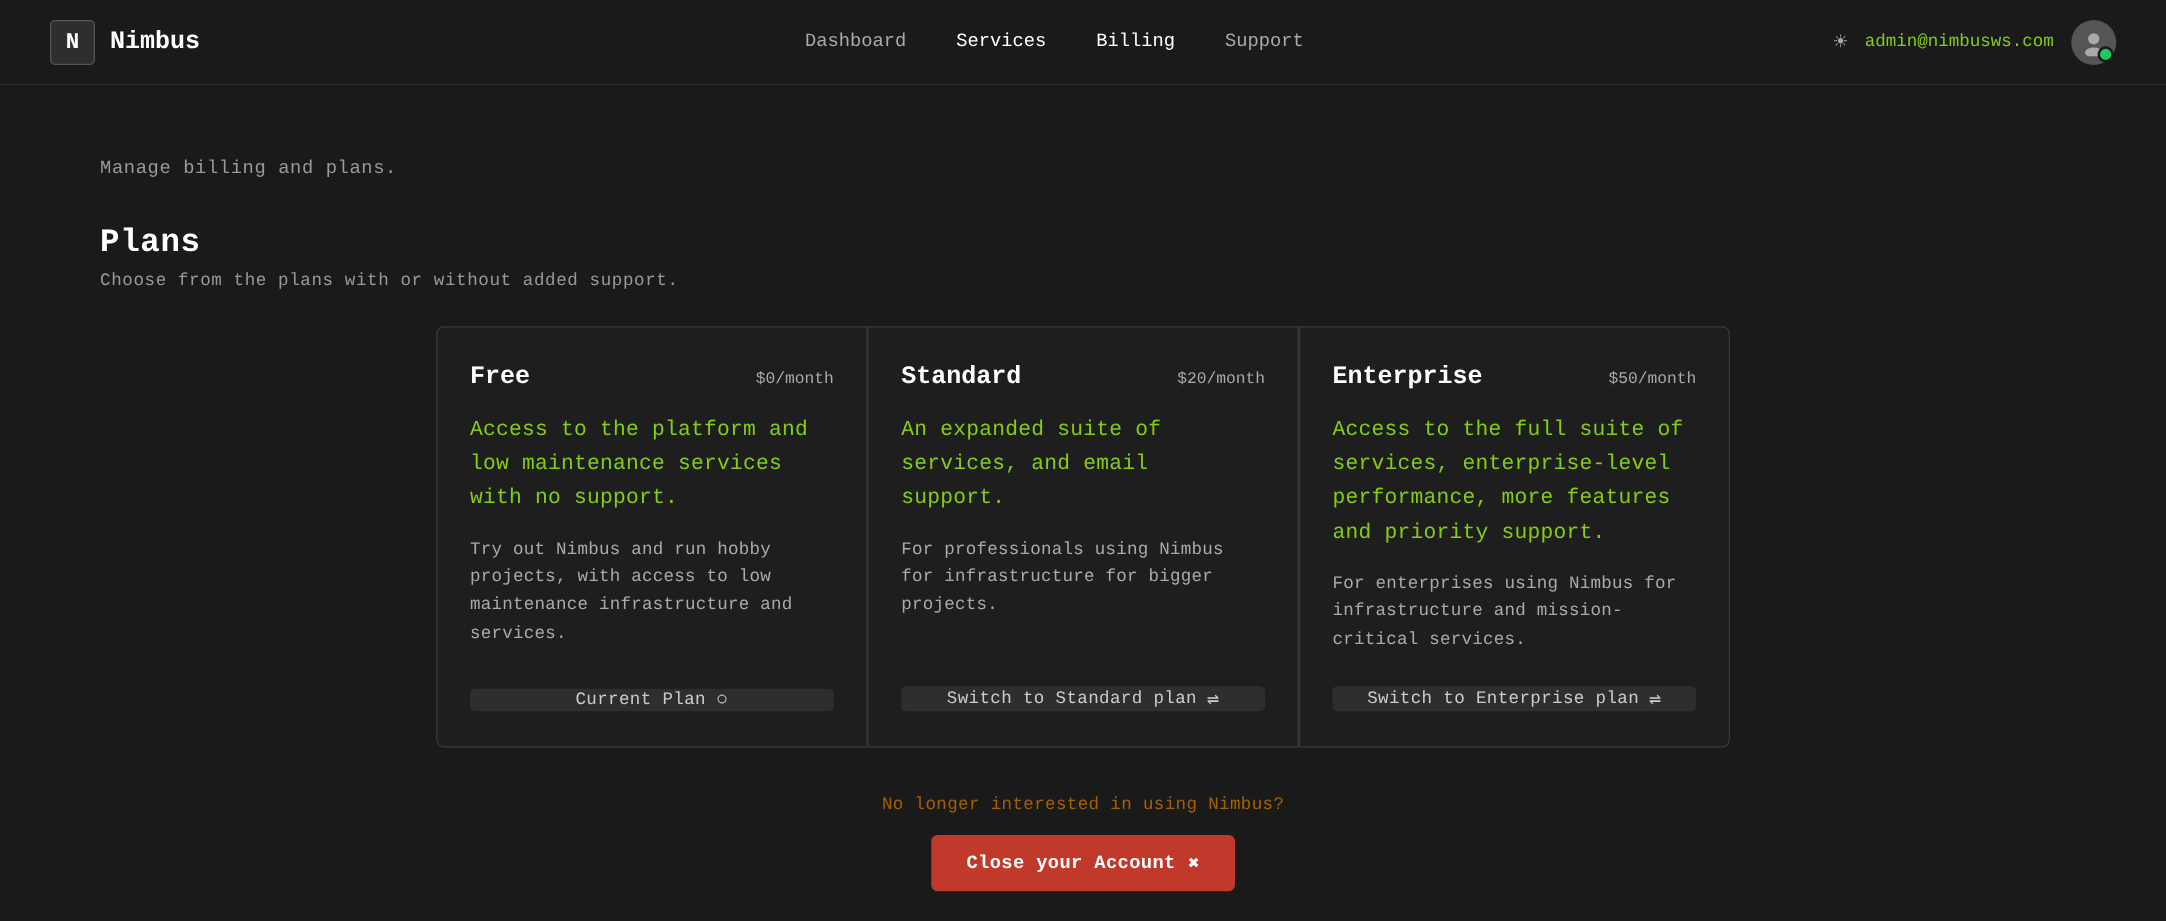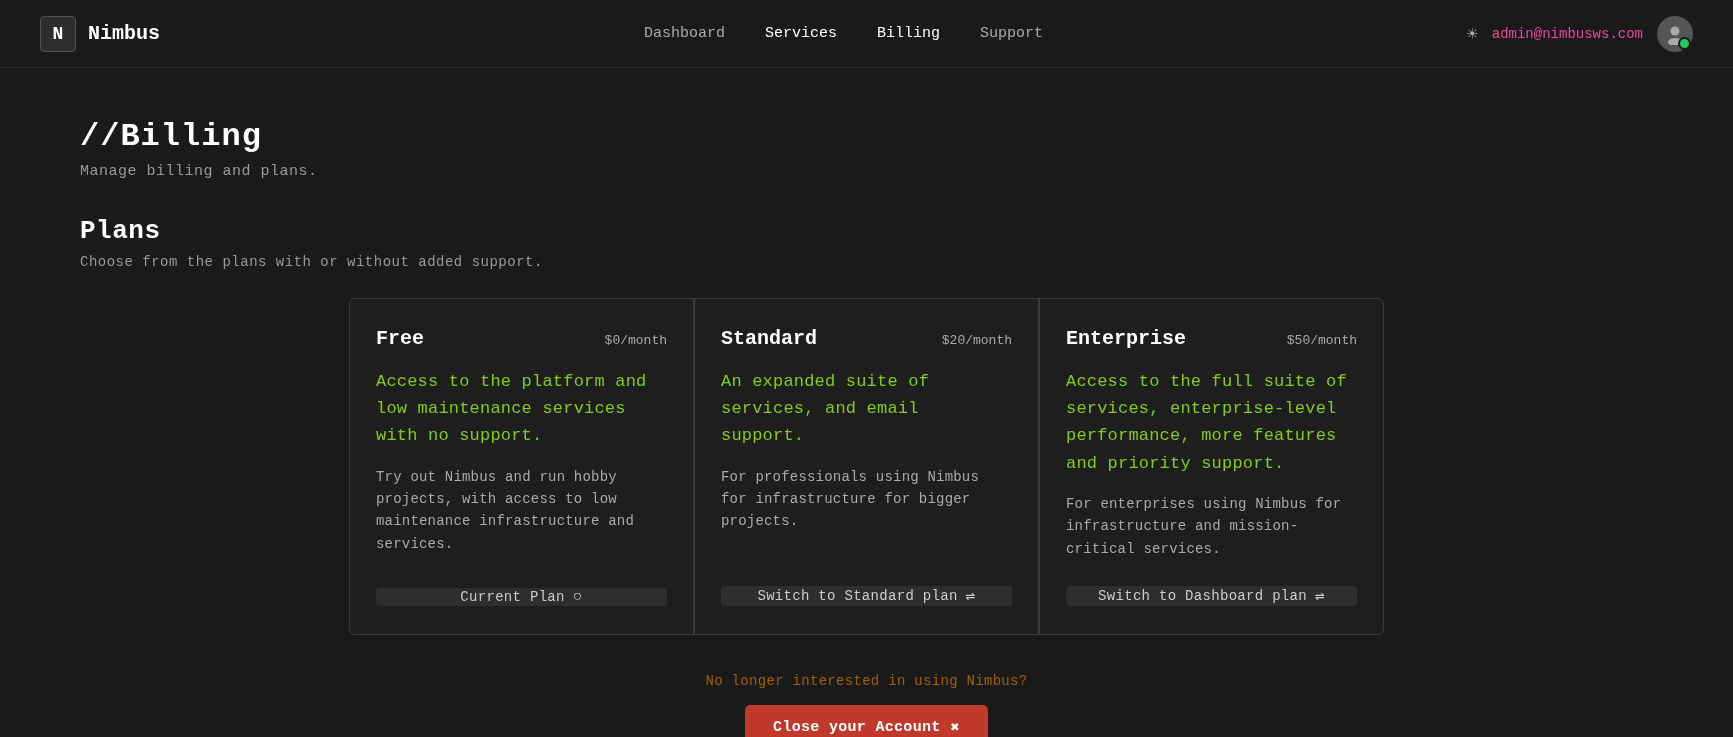--- a/index.html
+++ b/index.html
@@ -75,21 +75,21 @@
     }
 
     .theme-icon {
       font-size: 18px;
       color: #aaa;
       cursor: pointer;
     }
 
     .user-email {
       font-size: 14px;
-      color: #ec4899;
+      color: #84cc16;
     }
 
     .avatar {
       width: 36px;
       height: 36px;
       border-radius: 50%;
       background: #555;
       display: flex;
       align-items: center;
       justify-content: center;
@@ -285,21 +285,20 @@
     <div class="avatar">
       <svg width="22" height="22" viewBox="0 0 22 22">
         <circle cx="11" cy="8" r="4.5" fill="#aaa"></circle>
         <ellipse cx="11" cy="19" rx="7" ry="4" fill="#aaa"></ellipse>
       </svg>
     </div>
   </div>
 </nav>
 
 <div class="main-content">
-  <div class="page-prefix">//Billing</div>
   <div class="page-subtitle">Manage billing and plans.</div>
 
   <div class="section-title">Plans</div>
   <div class="section-desc">Choose from the plans with or without added support.</div>
 
   <div class="plans-container">
 
     <div class="plan-card">
       <div class="plan-header">
         <span class="plan-name">Free</span>
@@ -333,21 +332,21 @@
     <div class="plan-card">
       <div class="plan-header">
         <span class="plan-name">Enterprise</span>
         <span class="plan-price">
           <span>$50</span><span>/month</span>
         </span>
       </div>
       <p class="plan-desc">Access to the full suite of services, enterprise-level performance, more features and priority support.</p>
       <p class="plan-desc-2">For enterprises using Nimbus for infrastructure and mission-critical services.</p>
       <button class="plan-btn">
-        <span>Switch to Dashboard plan</span>
+        <span>Switch to Enterprise plan</span>
         <span class="btn-icon">⇌</span>
       </button>
     </div>
 
   </div>
 
   <div class="bottom-section">
     <p class="bottom-text">No longer interested in using Nimbus?</p>
     <button class="close-account-btn">
       <span>Close your Account</span>

